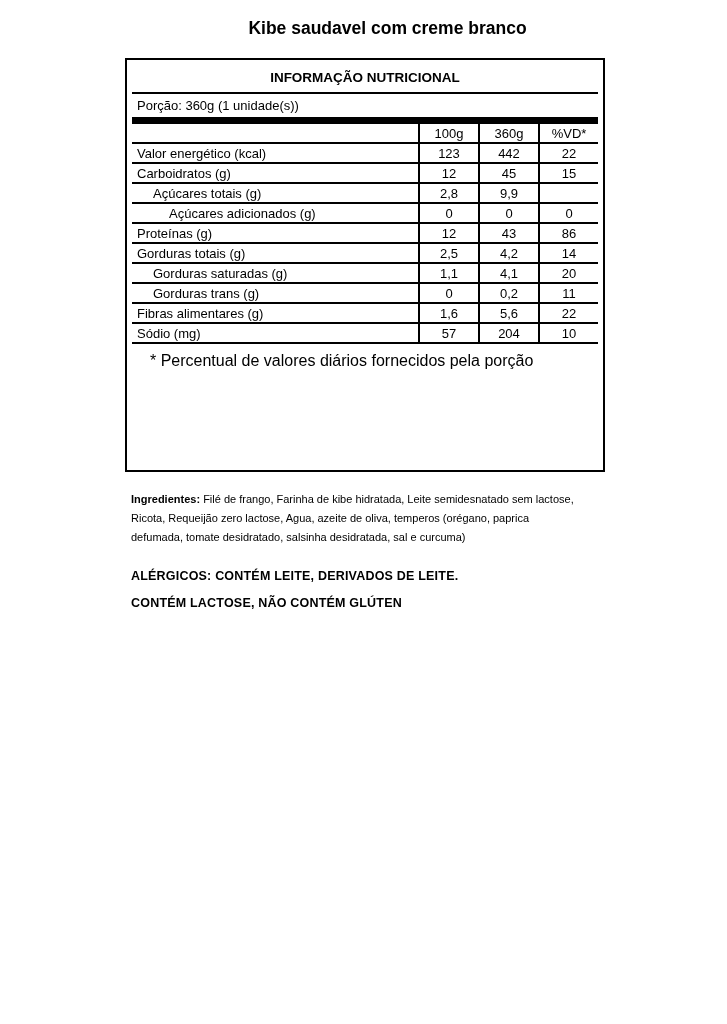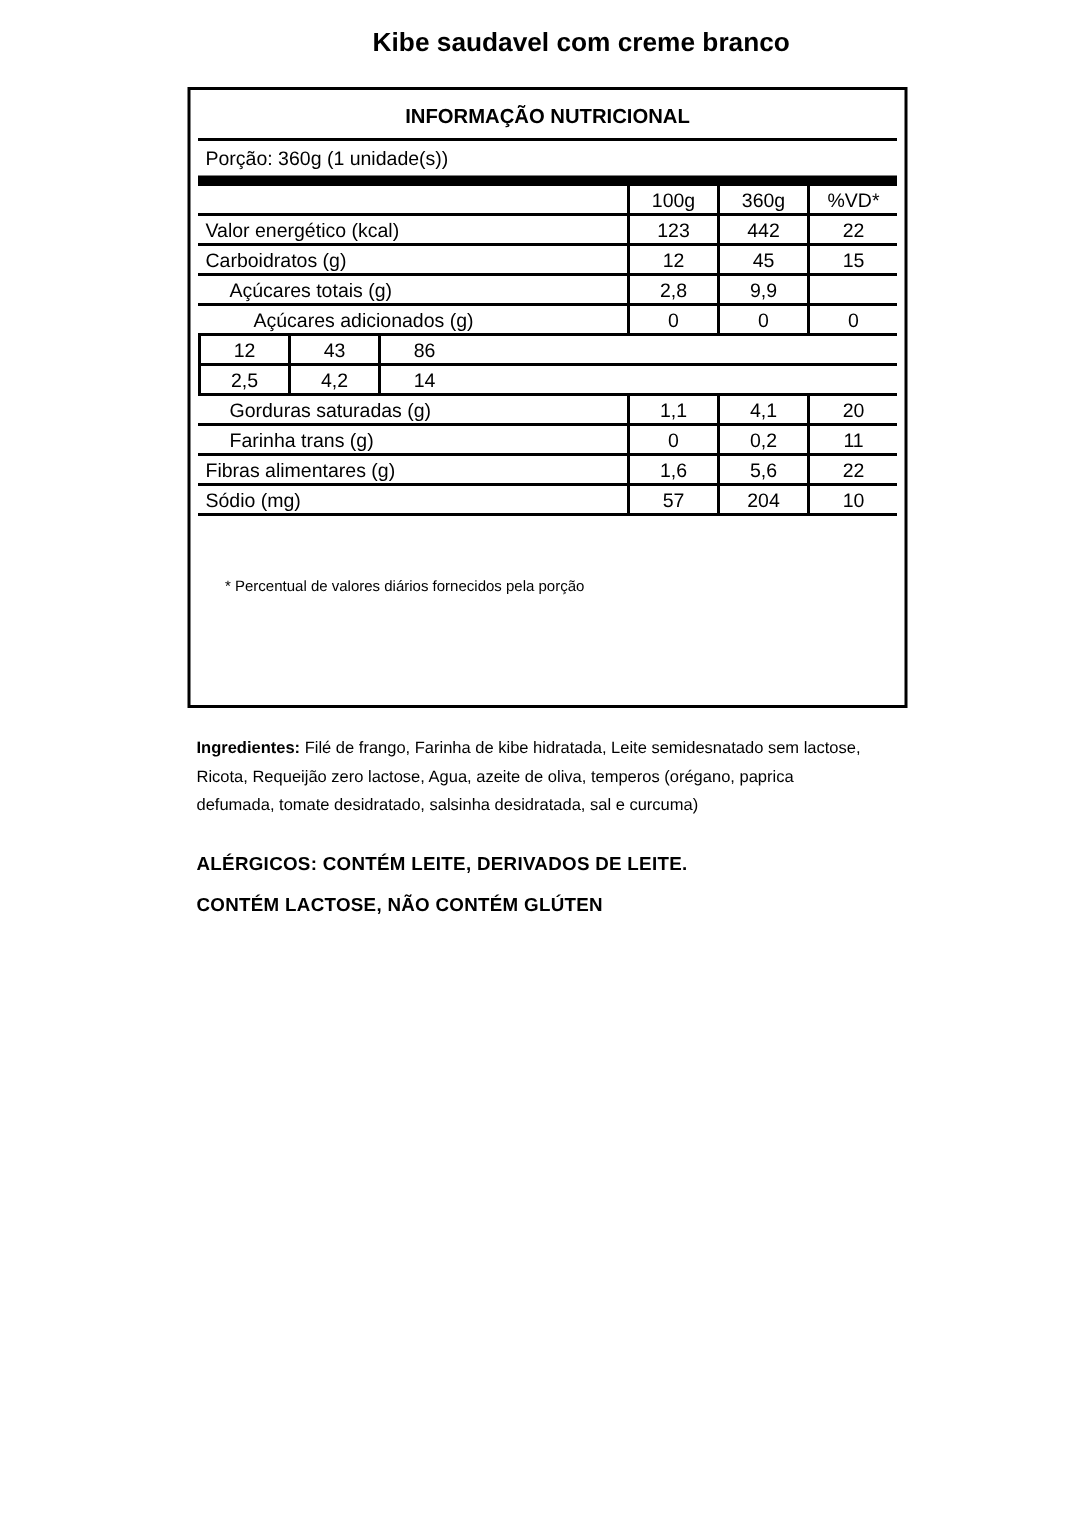--- a/index.html
+++ b/index.html
@@ -26,21 +26,21 @@
     display:flex; align-items:stretch; height:20px;
     border-bottom:2px solid #000; font-size:13px; box-sizing:border-box;
   }
   .c-label { flex:1; display:flex; align-items:center; padding-left:5px; }
   .c-val {
     width:60px; display:flex; align-items:center; justify-content:center;
     border-left:2px solid #000; box-sizing:border-box; text-align:center;
   }
   .nrow.ind1 .c-label { padding-left:21px; }
   .nrow.ind2 .c-label { padding-left:37px; }
-  .footnote { font-size:10px; padding:8px 0 0 18px;margin-top:34px; }
+  .footnote { font-size:16px; padding:8px 0 0 18px; }
   .ingredients {
     position:absolute; left:131px; top:490px; width:545px; margin:0;
     font-size:11px; line-height:19px;
   }
   .ingredients .rest { white-space:pre-line; }
   .bold { font-weight:bold; }
   .allergen {
     position:absolute; left:131px; margin:0;
     font-size:12.5px; font-weight:bold; letter-spacing:0.2px;
   }
@@ -89,37 +89,39 @@
     <div class="c-val">9,9</div>
     <div class="c-val"></div>
   </div>
           <div class="nrow ind2">
     <div class="c-label">Açúcares adicionados (g)</div>
     <div class="c-val">0</div>
     <div class="c-val">0</div>
     <div class="c-val">0</div>
   </div>
           <div class="nrow">
+    <div class="c-label">Proteínas (g)</div>
     <div class="c-val">12</div>
     <div class="c-val">43</div>
     <div class="c-val">86</div>
   </div>
           <div class="nrow">
+    <div class="c-label">Gorduras totais (g)</div>
     <div class="c-val">2,5</div>
     <div class="c-val">4,2</div>
     <div class="c-val">14</div>
   </div>
           <div class="nrow ind1">
     <div class="c-label">Gorduras saturadas (g)</div>
     <div class="c-val">1,1</div>
     <div class="c-val">4,1</div>
     <div class="c-val">20</div>
   </div>
           <div class="nrow ind1">
-    <div class="c-label">Farinha trans (g)</div>
+    <div class="c-label">Gorduras trans (g)</div>
     <div class="c-val">0</div>
     <div class="c-val">0,2</div>
     <div class="c-val">11</div>
   </div>
           <div class="nrow">
     <div class="c-label">Fibras alimentares (g)</div>
     <div class="c-val">1,6</div>
     <div class="c-val">5,6</div>
     <div class="c-val">22</div>
   </div>

